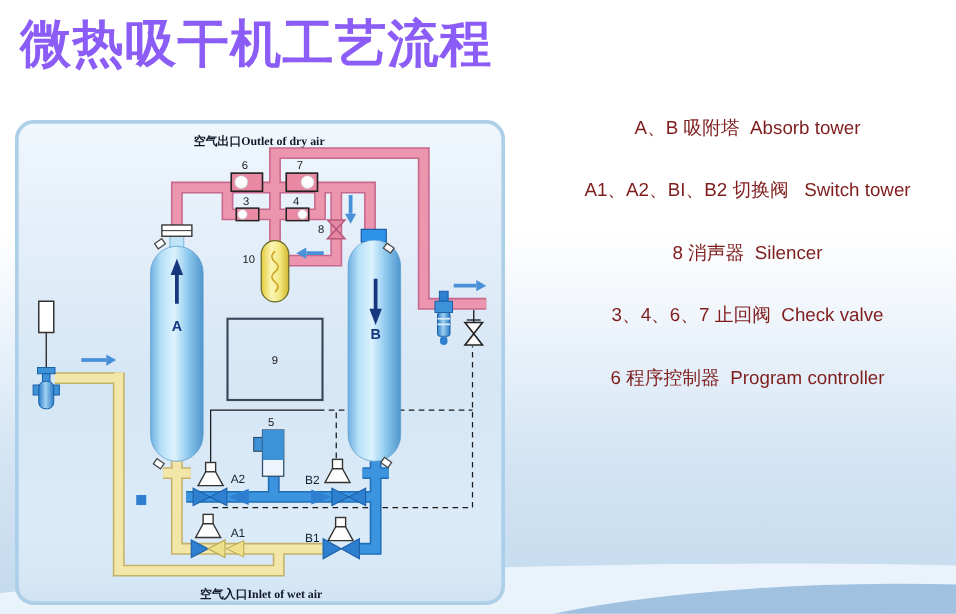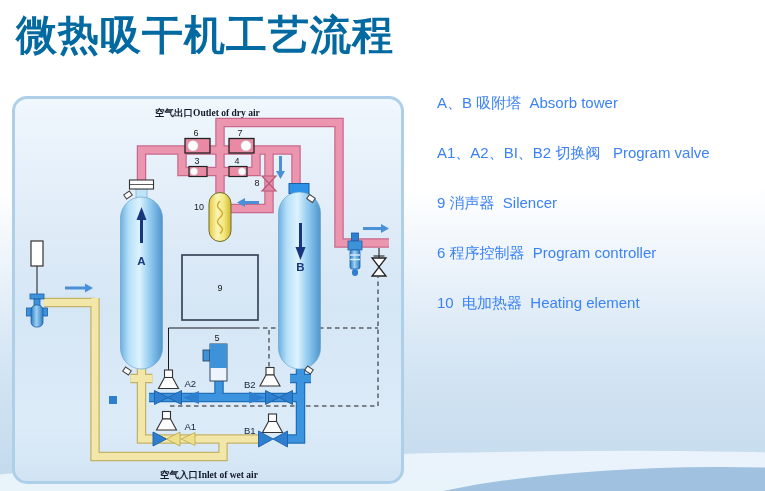--- a/index.html
+++ b/index.html
@@ -4,27 +4,27 @@
 <style>
   * { margin:0; padding:0; box-sizing:border-box; }
   body { width:765px; height:491px; position:relative; overflow:hidden;
          font-family:"Liberation Sans", sans-serif;
          background:linear-gradient(180deg,#ffffff 0%,#ffffff 38%,#eaf2fa 56%,#d4e5f4 74%,#c2d9ec 100%); }
   .wave-white { position:absolute; left:-100px; top:454px; width:1000px; height:50px;
                 background:#f0f7fd; opacity:.85; border-radius:50%; transform:rotate(-1.5deg); }
   .wave-blue  { position:absolute; left:380px; top:468px; width:560px; height:85px;
                 background:#a0c2e0; border-radius:50%; transform:rotate(-2deg); }
   .title { position:absolute; left:16px; top:8px; font-size:41px; font-weight:bold;
-           color:#0369a1; letter-spacing:1px; }
+           color:#8b5cf6; letter-spacing:1px; }
   .panel { position:absolute; left:12px; top:96px; width:392px; height:388px;
            border:3px solid #aecfe8; border-radius:15px;
            background:linear-gradient(180deg,#f0f7fd 0%,#e3eef9 25%,#d5e6f5 55%,#dcebf8 85%,#d2e4f4 100%); }
   svg.diagram { position:absolute; left:0; top:0; }
   .legend { position:absolute; left:437px; top:78px; width:322px; }
-  .legend-item { height:50px; line-height:50px; font-size:15px; color:#3b82f6; white-space:pre; }
+  .legend-item { height:50px; line-height:50px; font-size:15px; color:#7f1d1d; white-space:pre;text-align:center; }
   text { font-family:"Liberation Sans", sans-serif; }
   .numlab { font-size:9px; fill:#1a1a1a; }
   .flowlab { font-size:9.5px; fill:#142438; }
   .biglab { font-size:11.5px; font-weight:bold; fill:#16377e; }
   .portlab { font-size:9.5px; font-weight:bold; fill:#101828; font-family:"Liberation Serif", serif; }
 </style>
 </head>
 <body>
 
 <div class="wave-white"></div>
@@ -219,17 +219,17 @@
   </g>
 
   <rect x="109" y="396" width="8" height="8" fill="#2e7fd0"></rect>
 
   <text class="portlab" x="155" y="116">空气出口Outlet of dry air</text>
   <text class="portlab" x="160" y="478">空气入口Inlet of wet air</text>
 </svg>
 
 <div class="legend">
   <div class="legend-item">A、B 吸附塔  Absorb tower</div>
-  <div class="legend-item">A1、A2、BI、B2 切换阀   Program valve</div>
-  <div class="legend-item">9 消声器  Silencer</div>
+  <div class="legend-item">A1、A2、BI、B2 切换阀   Switch tower</div>
+  <div class="legend-item">8 消声器  Silencer</div>
+  <div class="legend-item">3、4、6、7 止回阀  Check valve</div>
   <div class="legend-item">6 程序控制器  Program controller</div>
-  <div class="legend-item">10  电加热器  Heating element</div>
 </div>
 
 </body></html>

